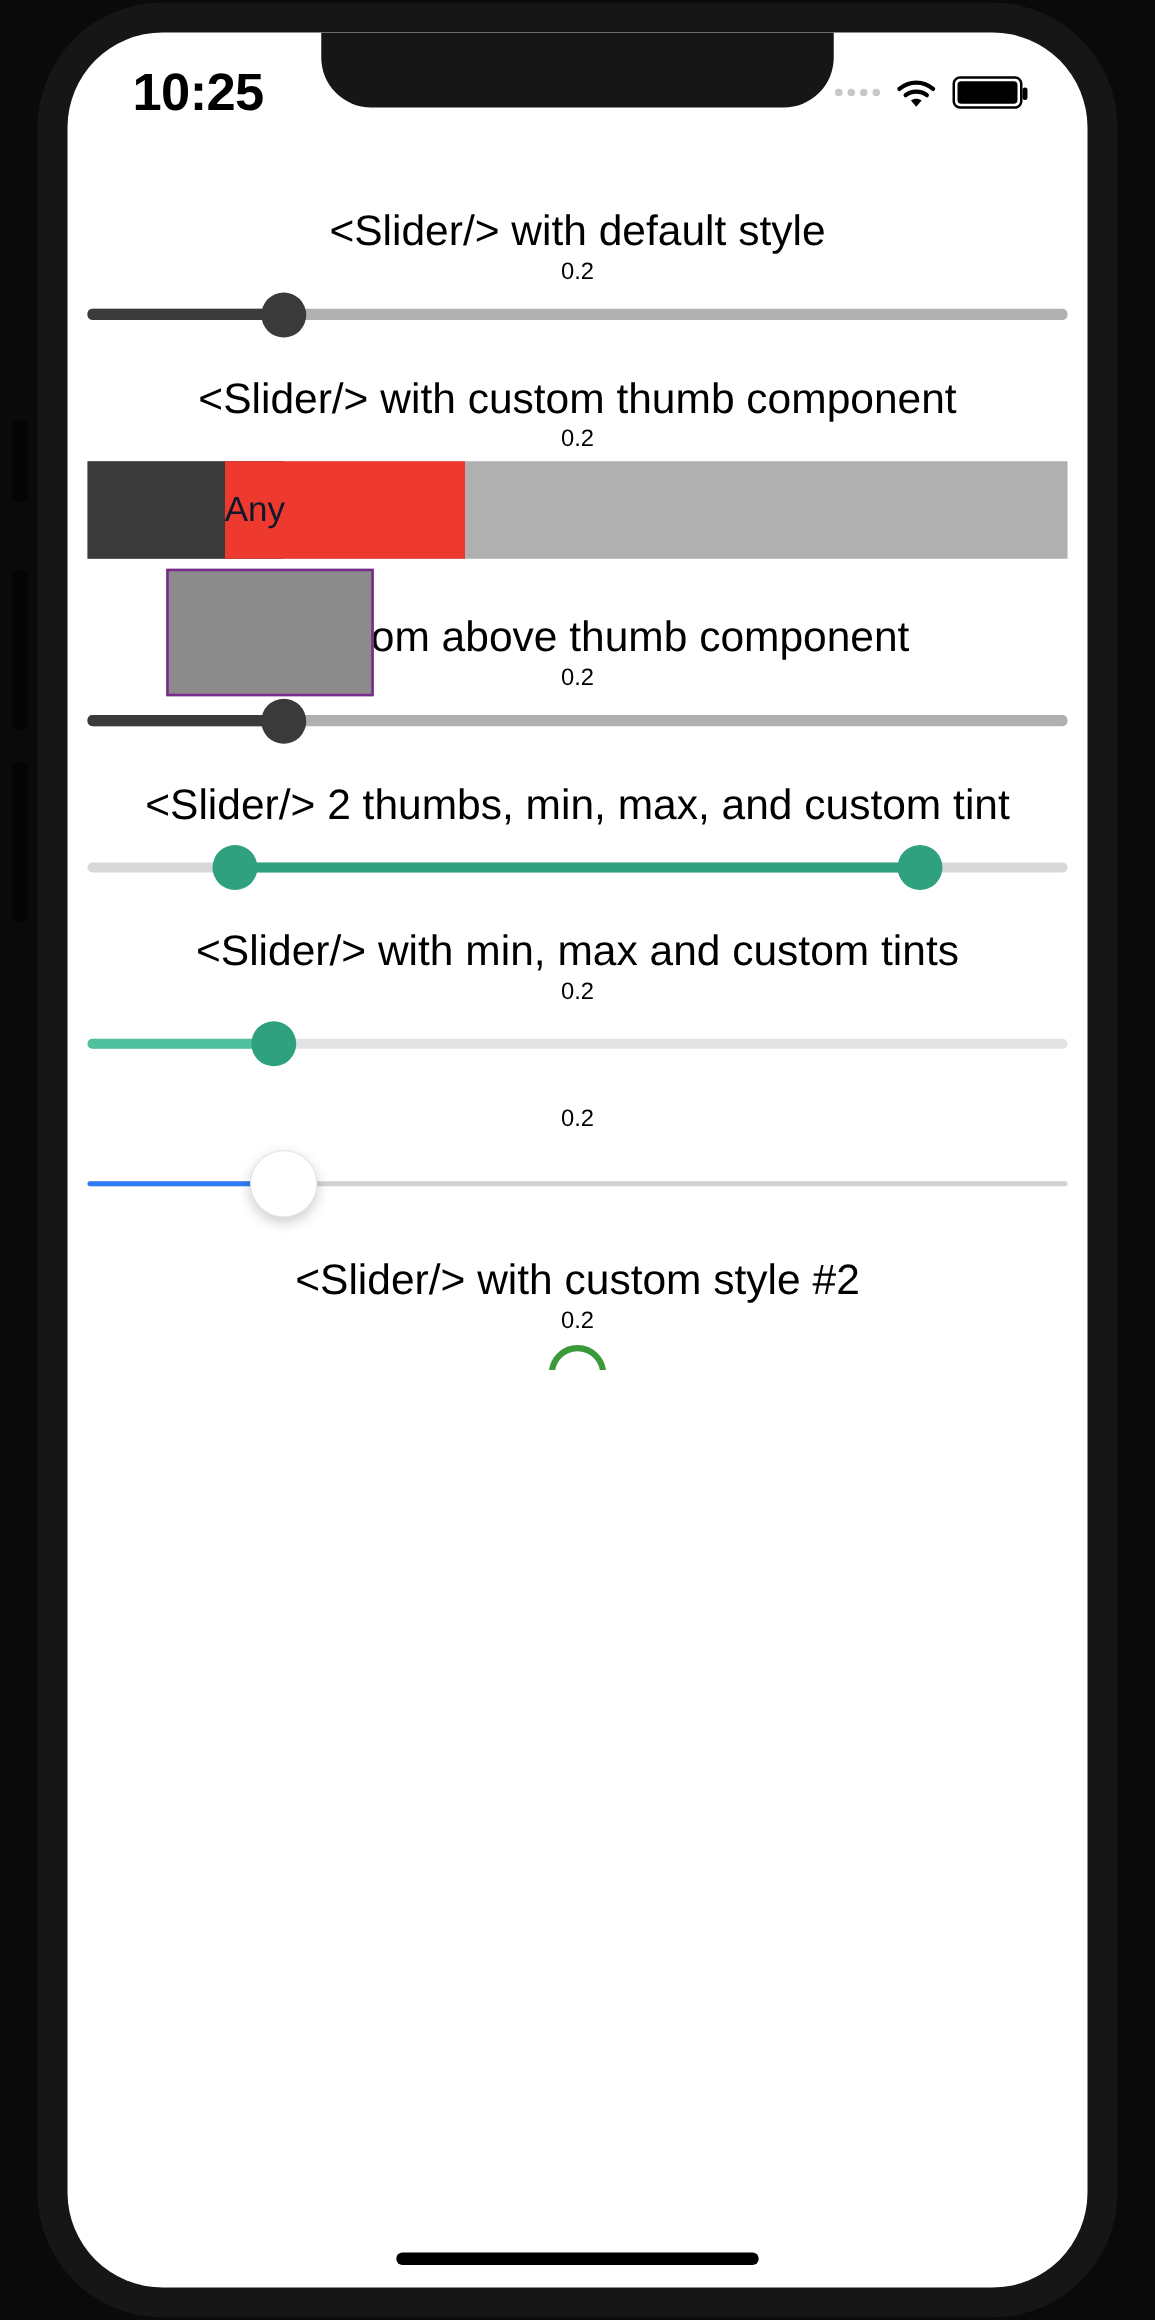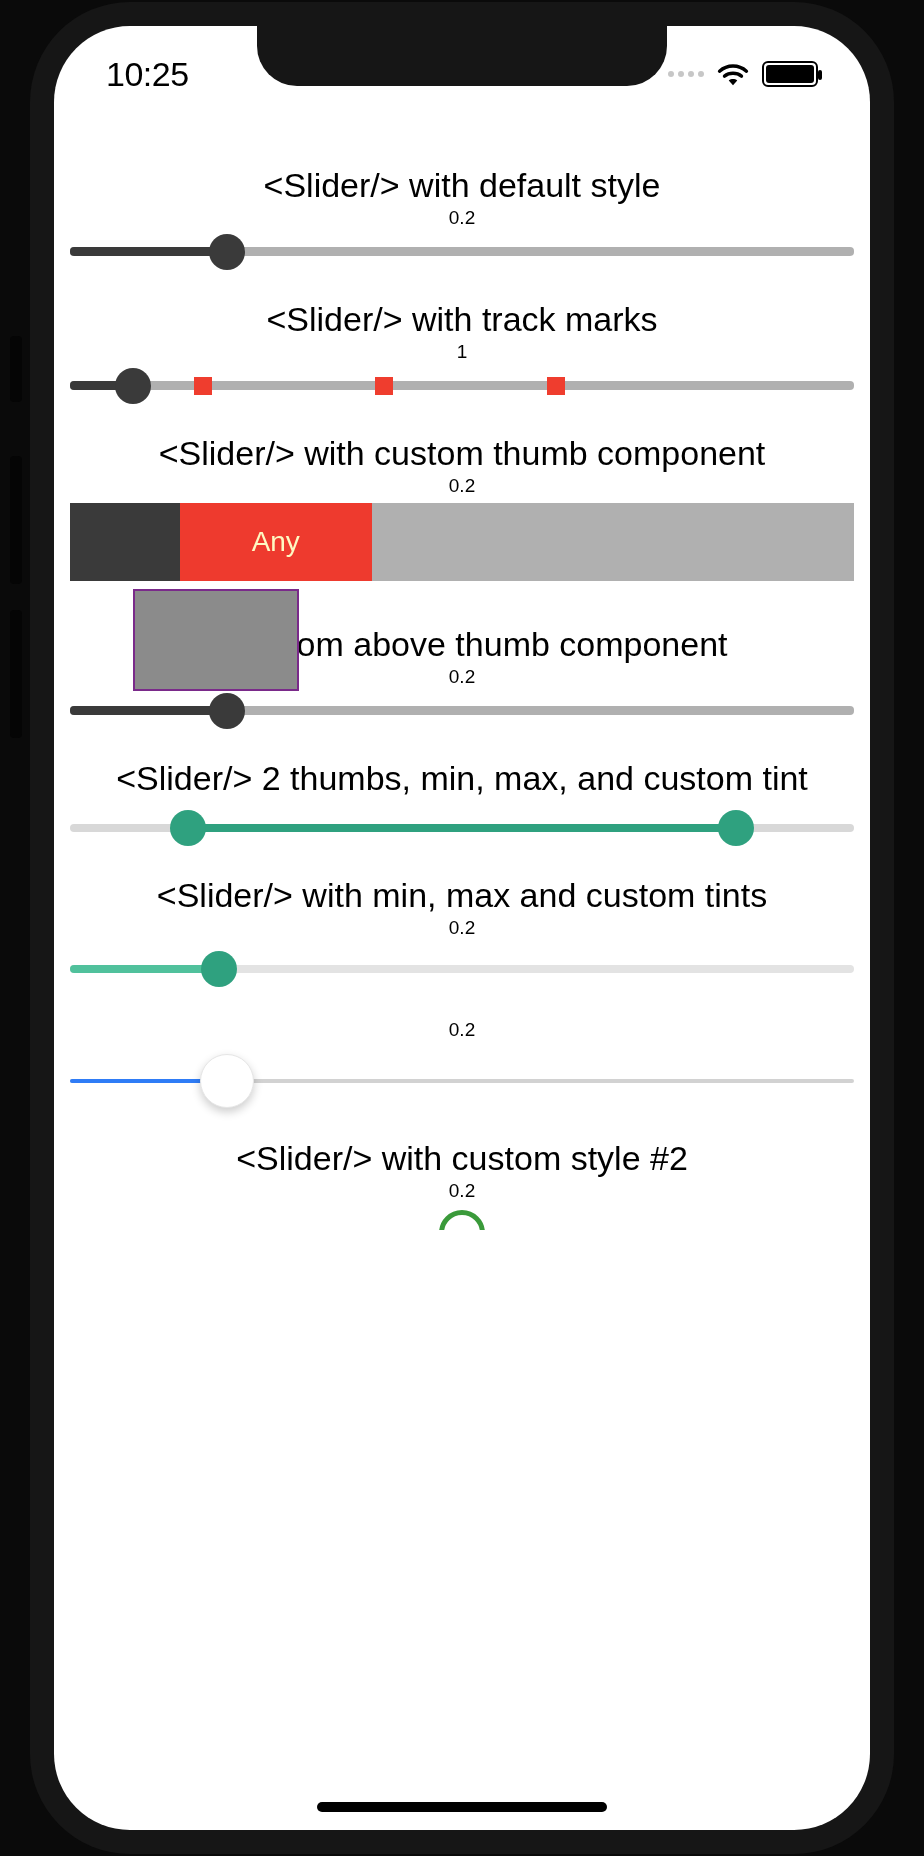--- a/index.html
+++ b/index.html
@@ -60,22 +60,22 @@
     top: 0;
     left: 0; right: 0;
     height: 96px;
     display: flex;
     justify-content: space-between;
     align-items: center;
     padding: 0 52px;
     z-index: 5;
   }
   .status-time {
-    font-size: 34px;
-    font-weight: 400;
+    font-size: 42px;
+    font-weight: 700;
     letter-spacing: -0.5px;
   }
   .status-right {
     display: flex;
     align-items: center;
     gap: 12px;
   }
   .dots { display:flex; gap:4px; }
   .dots span { width:6px;height:6px;border-radius:50%;background:#c7c7c7;display:block;}
   .battery {
@@ -126,22 +126,22 @@
   .s2 .min{ background:#3a3a3a; width:8%; }
   .s2 .thumb{ background:#3a3a3a; left:8%; width:36px;height:36px;}
   .mark{ position:absolute; top:50%; transform:translate(-50%,-50%); width:18px;height:18px;background:#ef3d2e;}
 
   
   .s3 .slider-wrap{ margin-top:6px;}
   .s3 .track{ height:78px; border-radius:0;}
   .s3 .min{ background:#3a3a3a; width:20%; border-radius:0;}
   .s3 .custom-thumb{
     position:absolute; top:0; bottom:0; left:14%;
-    width:192px; background:#ee3a2e; color:#fef9c3;
-    display:flex;align-items:center;justify-content:center;
+    width:192px; background:#ee3a2e; color:#0f172a;
+    display:flex;align-items:center;
     font-size:28px;
   }
 
   
   .s4 .above-box{
     position:absolute; left:8%; width:166px; height:102px;
     background:#8b8b8b; border:2px solid #7a2a8a;
     bottom: 24px;
     z-index: 3;
   }
@@ -222,33 +222,20 @@
         <div class="title">&lt;Slider/&gt; with default style</div>
         <div class="value">0.2</div>
         <div class="slider-wrap">
           <div class="track">
             <div class="min"></div>
             <div class="thumb"></div>
           </div>
         </div>
       </div>
 
-      <div class="section s2">
-        <div class="title">&lt;Slider/&gt; with track marks</div>
-        <div class="value">1</div>
-        <div class="slider-wrap">
-          <div class="track">
-            <div class="min"></div>
-            <div class="mark" style="left:17%"></div>
-            <div class="mark" style="left:40%"></div>
-            <div class="mark" style="left:62%"></div>
-            <div class="thumb"></div>
-          </div>
-        </div>
-      </div>
 
       <div class="section s3">
         <div class="title">&lt;Slider/&gt; with custom thumb component</div>
         <div class="value">0.2</div>
         <div class="slider-wrap">
           <div class="track">
             <div class="min"></div>
             <div class="custom-thumb">
               <span>Any</span>
             </div>

